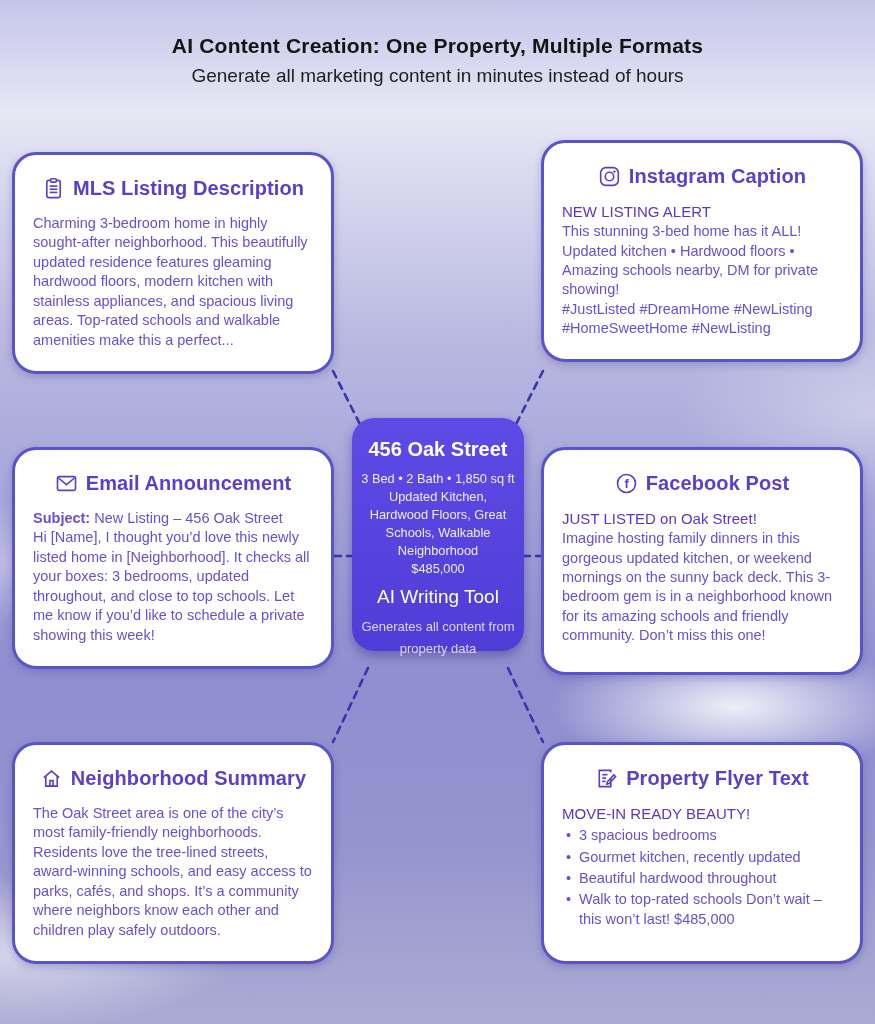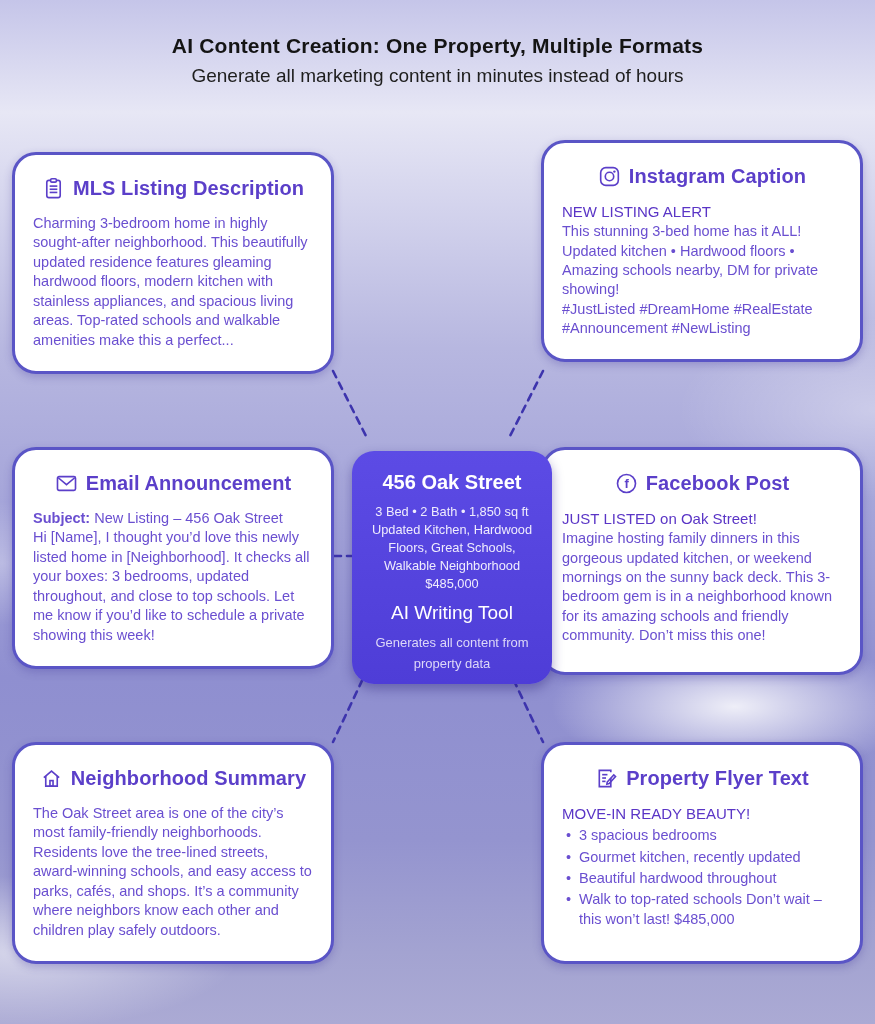--- a/index.html
+++ b/index.html
@@ -30,21 +30,21 @@
   .card-title { font-size:20px; font-weight:bold; letter-spacing:.1px; white-space:nowrap; }
   .card-icon { width:23px; height:23px; flex:0 0 auto; display:block; }
   .card-body { color:#6a4fd0; font-size:14.5px; line-height:1.34; }
   .card-lead { color:#5a35c6; font-weight:normal; font-size:15px; line-height:1.34; }
   .subject-label { font-weight:bold; }
   .flyer-list { list-style:none; margin-top:2px; }
   .flyer-list li { position:relative; padding-left:17px; margin-top:2px; }
   .flyer-list li::before { content:"•"; position:absolute; left:4px; top:0; }
 
   .center-node {
-    position:absolute; left:352px; top:451px; width:200px; height:233px;
+    position:absolute; left:352px; top:418px; width:172px; height:233px;
     background:linear-gradient(180deg,#5c4be5 0%, #4e3dd7 100%);
     border-radius:22px; color:#ffffff; text-align:center; padding:15px 9px;
     box-shadow:0 5px 12px rgba(40,30,120,.4);
   }
   .center-address { font-size:20px; font-weight:bold; margin:5px 0 9px; }
   .center-detail { font-size:12.8px; line-height:1.4; color:#efecfd; }
   .center-tool { font-size:19px; margin-top:9px; color:#ffffff; }
   .center-tool-sub { font-size:13px; line-height:1.65; margin-top:8px; color:#ddd8f8; }
 </style>
 </head>
@@ -86,21 +86,21 @@
     <div class="card-title-row">
       <svg class="card-icon" viewBox="0 0 24 24" fill="none" stroke="#5b3fc9" stroke-width="1.7">
         <rect x="2.8" y="2.8" width="18.4" height="18.4" rx="5.4"></rect>
         <circle cx="12" cy="12" r="4.4"></circle>
         <circle cx="17.1" cy="6.9" r="1.25" fill="#5b3fc9" stroke="none"></circle>
       </svg>
       <span class="card-title">Instagram Caption</span>
     </div>
     <div class="card-lead">NEW LISTING ALERT</div>
     <div class="card-body">This stunning 3-bed home has it ALL! Updated kitchen • Hardwood floors • Amazing schools nearby, DM for private showing!</div>
-    <div class="card-body">#JustListed #DreamHome #RealEstate #Announcement #NewListing</div>
+    <div class="card-body">#JustListed #DreamHome #NewListing #HomeSweetHome #NewListing</div>
   </div>
 
   <div class="card" style="left:12px; top:447px;">
     <div class="card-title-row">
       <svg class="card-icon" viewBox="0 0 24 24" fill="none" stroke="#5b3fc9" stroke-width="1.7">
         <rect x="2.6" y="4.8" width="18.8" height="14.4" rx="1.6"></rect>
         <polyline points="3.4,6 12,13.2 20.6,6"></polyline>
       </svg>
       <span class="card-title">Email Announcement</span>
     </div>

